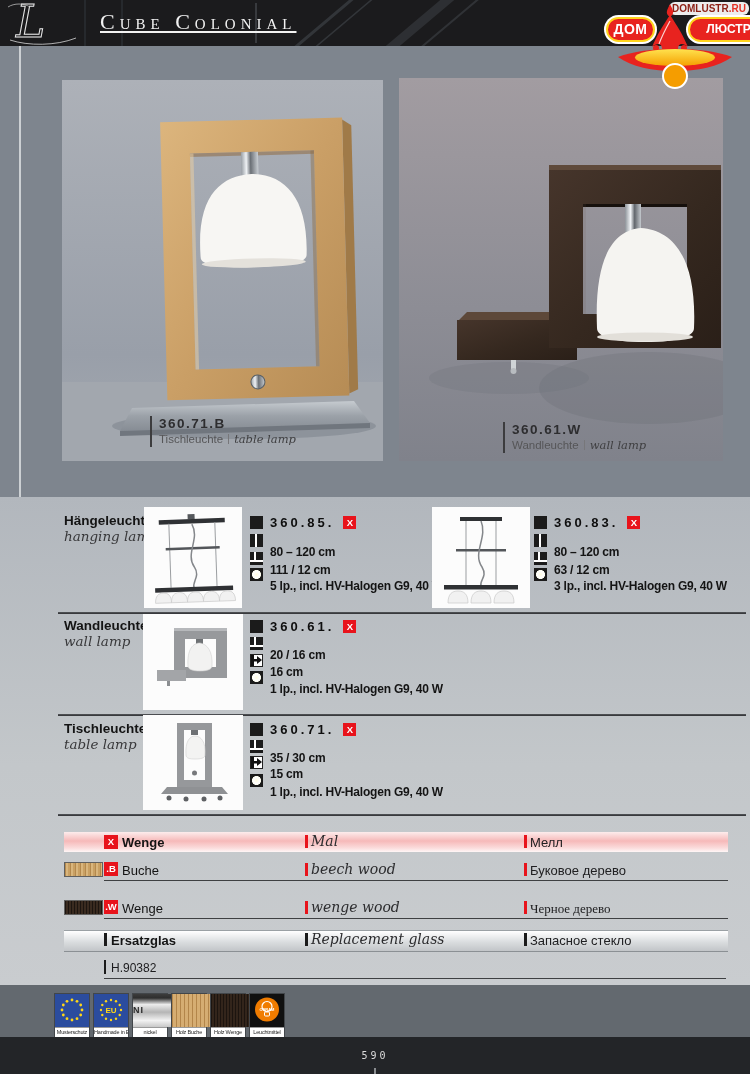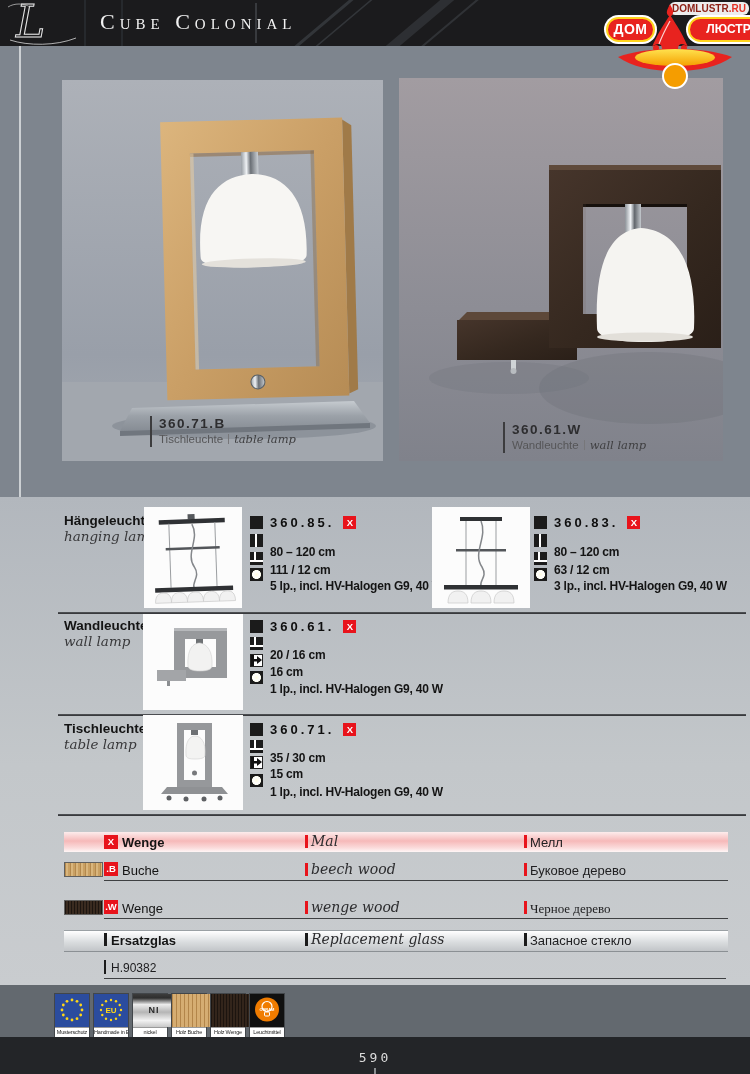--- a/index.html
+++ b/index.html
@@ -1,21 +1,21 @@
 <!DOCTYPE html>
 <html><head>
 <meta charset="utf-8">
 <style>
   html,body{margin:0;padding:0;background:#555;}
   .page{position:relative;width:750px;height:1074px;margin:0 auto;background:#7e858e;overflow:hidden;
         font-family:"Liberation Sans",sans-serif;}
   
   .header{position:absolute;left:0;top:0;width:750px;height:46px;background:#1b1b1d;}
   .brand{position:absolute;left:100px;top:9px;font-family:"Liberation Serif",serif;
-         font-variant:small-caps;font-size:22px;letter-spacing:5px;color:#f2f2f2;white-space:nowrap;}
+         font-variant:small-caps;font-size:22px;letter-spacing:5px;color:#f2f2f2;white-space:nowrap;text-decoration:underline;}
   .logo-l{position:absolute;left:4px;top:1px;}
   
   .domlustr{position:absolute;left:603px;top:0;width:147px;height:92px;z-index:30;}
   .dl-url{position:absolute;left:66px;top:2px;background:#ededed;border-radius:6px;padding:0 3px;
           font-weight:bold;font-size:10px;line-height:13px;white-space:nowrap;}
   .dl-url .main{color:#8d1f14;}
   .dl-url .tld{color:#e63226;}
   .dl-pill{position:absolute;top:17px;height:25px;background:#e8231f;border:2px solid #ffd51c;
            box-shadow:0 0 0 2px #fff;border-radius:14px;color:#fff;text-align:center;box-sizing:border-box;}
   .dl-pill.left{left:3px;width:49px;font:bold 14px/21px "Liberation Sans",sans-serif;letter-spacing:.5px;}
@@ -77,27 +77,27 @@
              border-top:1px solid #9aa0a4;border-bottom:1px solid #8b9094;box-sizing:content-box;}
   .mono-code{position:absolute;font:12px/14px "Liberation Sans",sans-serif;color:#1c1c1e;}
   
   .band{position:absolute;left:0;top:985px;width:750px;height:52px;background:#63696f;}
   .badge{position:absolute;top:8px;width:36px;height:45px;border:1px solid #42464a;background:#fff;box-sizing:border-box;}
   .badge-img{position:absolute;left:0;top:0;width:42px;height:33px;overflow:hidden;}
   .badge-label{position:absolute;left:0;bottom:0;width:34px;height:10px;background:#fff;border-top:1px solid #9a9a9a;
                font-size:5.5px;line-height:9px;letter-spacing:-.2px;text-align:center;color:#1c1c1c;
                white-space:nowrap;overflow:hidden;box-sizing:border-box;}
   .bg-ni{background:linear-gradient(180deg,#3c3c3c 0%,#2e2e2e 12%,#ececec 32%,#b5b5b5 55%,#f2f2f2 80%,#c8c8c8 100%);
-         text-align:center;font:bold 9px/33px "Liberation Sans",sans-serif;color:#2a2a2a;letter-spacing:1px;}
+         text-align:left;font:bold 9px/33px "Liberation Sans",sans-serif;color:#2a2a2a;letter-spacing:1px;}
   .bg-beech{background:repeating-linear-gradient(90deg,rgba(140,95,40,.35) 0 1px,rgba(255,230,180,.25) 1px 4px),#c89a5c;}
   .bg-wenge{background:repeating-linear-gradient(90deg,rgba(0,0,0,.45) 0 1px,rgba(0,0,0,0) 1px 3px),#33251b;}
   
   .footer{position:absolute;left:0;top:1037px;width:750px;height:37px;background:#232528;}
   .page-num{position:absolute;left:0;top:13px;width:750px;text-align:center;
-            font-family:"DejaVu Sans Mono",monospace;font-size:13px;letter-spacing:3px;color:#dcdcdc;}
+            font-family:"DejaVu Sans Mono",monospace;font-size:10px;letter-spacing:3px;color:#dcdcdc;}
   .footer-tick{position:absolute;left:374px;bottom:0;width:2px;height:6px;background:#8a8d90;}
 </style>
 </head>
 <body>
 
 <div class="page">
 
   <div class="header">
     <svg class="logo-l" width="78" height="44" viewBox="0 0 78 44">
       <text x="12" y="36" font-family="DejaVu Serif, serif" font-style="italic" font-size="44" fill="none" stroke="#e9e9e9" stroke-width="1">L</text>

